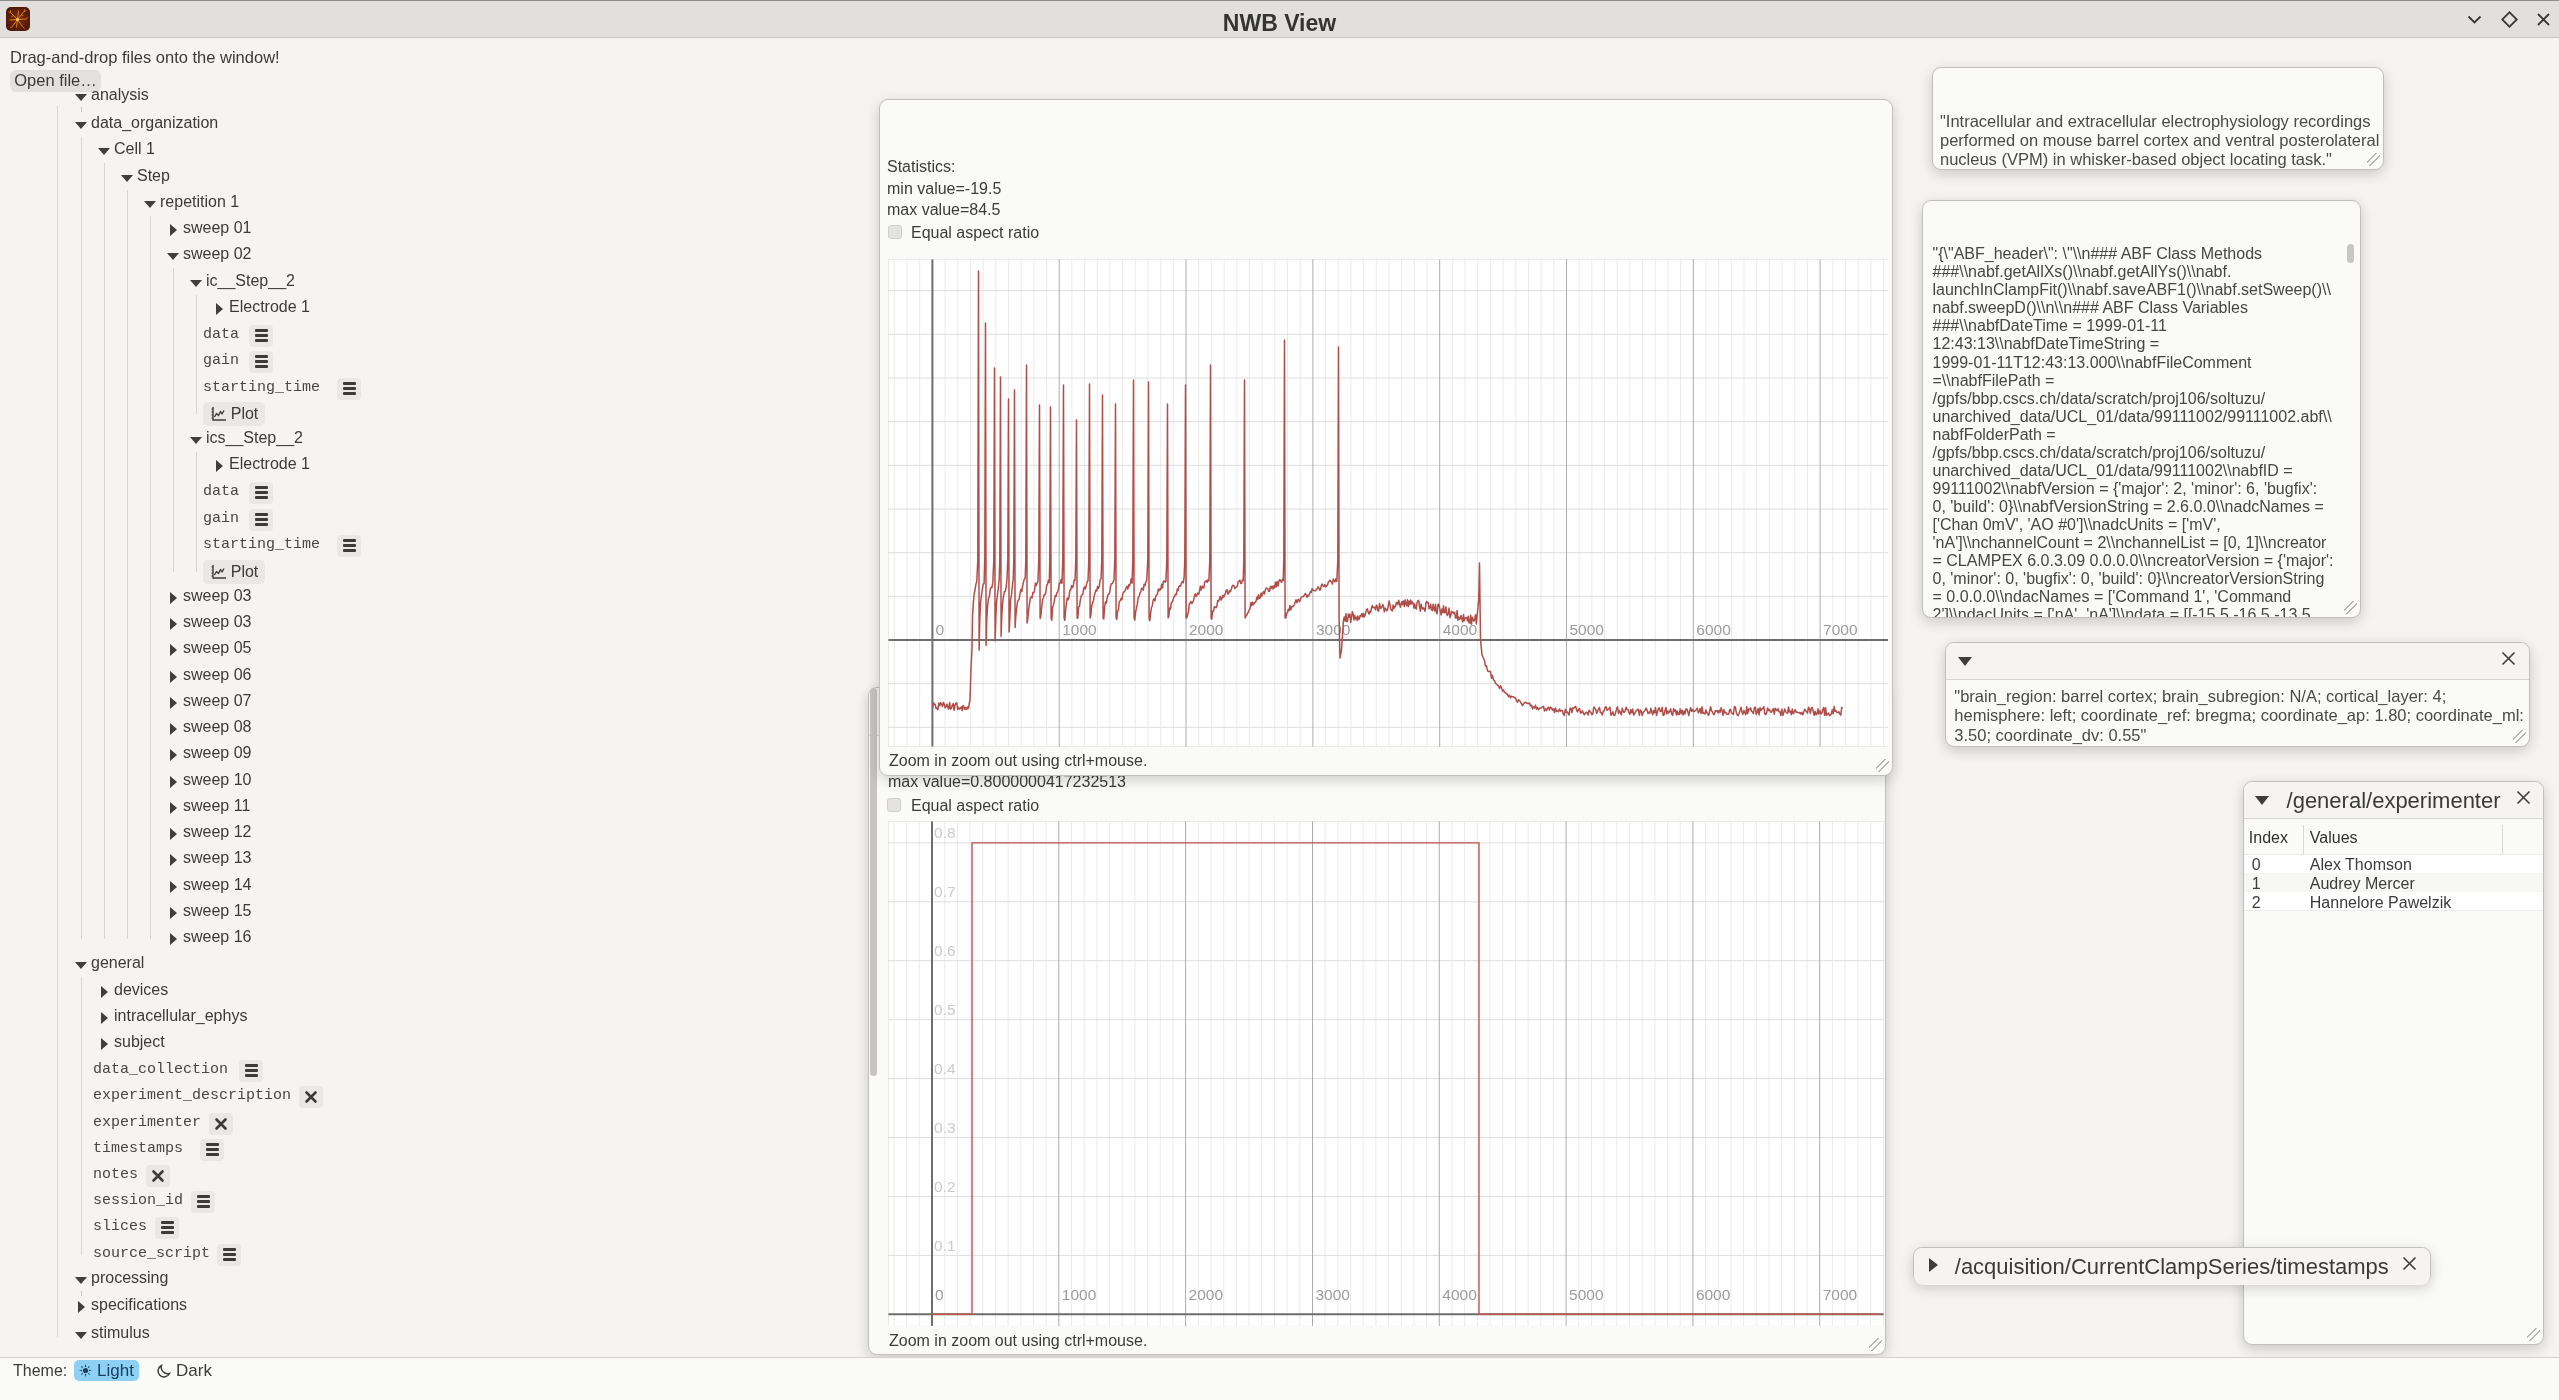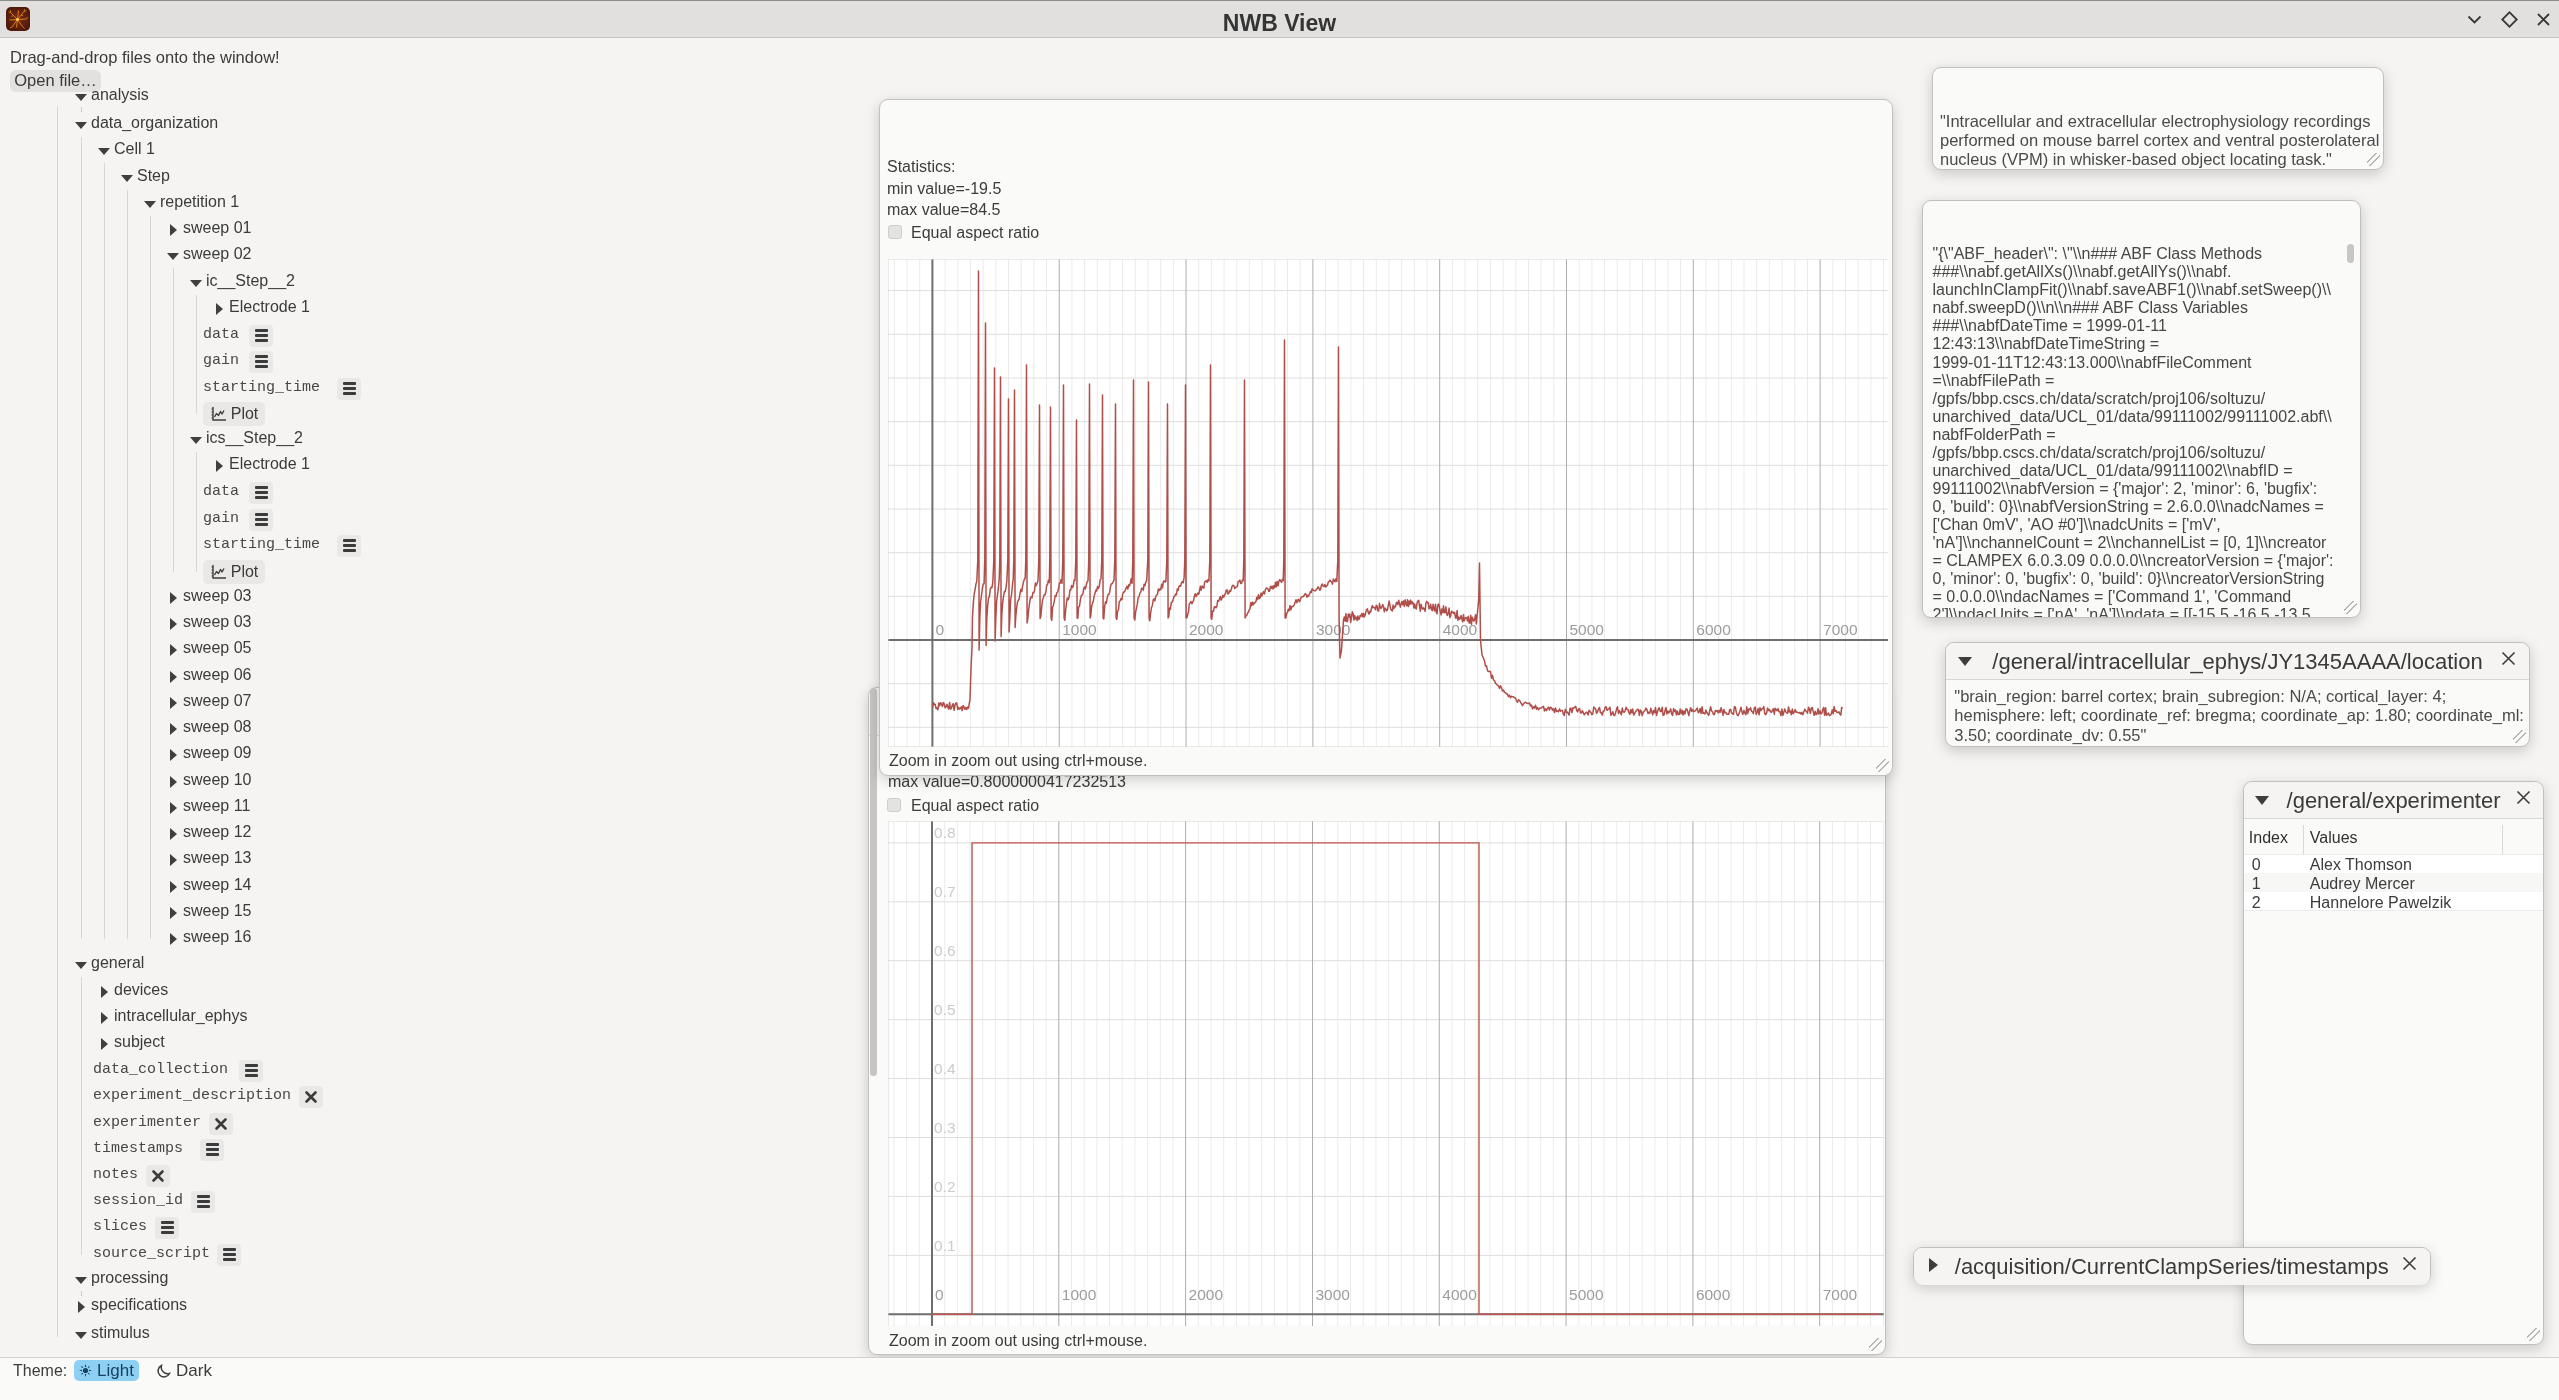--- a/index.html
+++ b/index.html
@@ -512,21 +512,20 @@
 <div class="nln" style="top:350.2px">= 0.0.0.0\\ndacNames = ['Command 1', 'Command</div>
 <div class="nln" style="top:368.2px">2']\\ndacUnits = ['nA', 'nA']\\ndata = [[-15.5,-16.5,-13.5</div>
   </div>
   <div style="position:absolute;right:6px;top:43px;width:7px;height:19px;border-radius:3.5px;background:#c8c7c5"></div>
   <div class="grip"></div>
 </div>
 
 <div class="panel" style="left:1944.8px;top:642px;width:585.4px;height:104.5px">
   <div class="phead">
       <div class="parr" style="left:12px"></div>
-      <div class="ptitle">/general/intracellular_ephys/JY1345AAAA/location</div>
   <svg class="pclose xg" style="right:12px" viewBox="0 0 17 17">
         <path d="M2.5 2.5 L14.5 14.5 M14.5 2.5 L2.5 14.5" stroke="#3d3d3d" stroke-width="1.6" fill="none"></path>
       </svg>
     </div>
   <div class="btxt" style="left:8.5px;top:44px;line-height:19.4px">"brain_region: barrel cortex; brain_subregion: N/A; cortical_layer: 4;<br>hemisphere: left; coordinate_ref: bregma; coordinate_ap: 1.80; coordinate_ml:<br>3.50; coordinate_dv: 0.55"</div>
   <div class="grip"></div>
 </div>
 
 <div class="panel" style="left:2242.8px;top:780.5px;width:301.5px;height:564.5px">
   <div class="phead">

